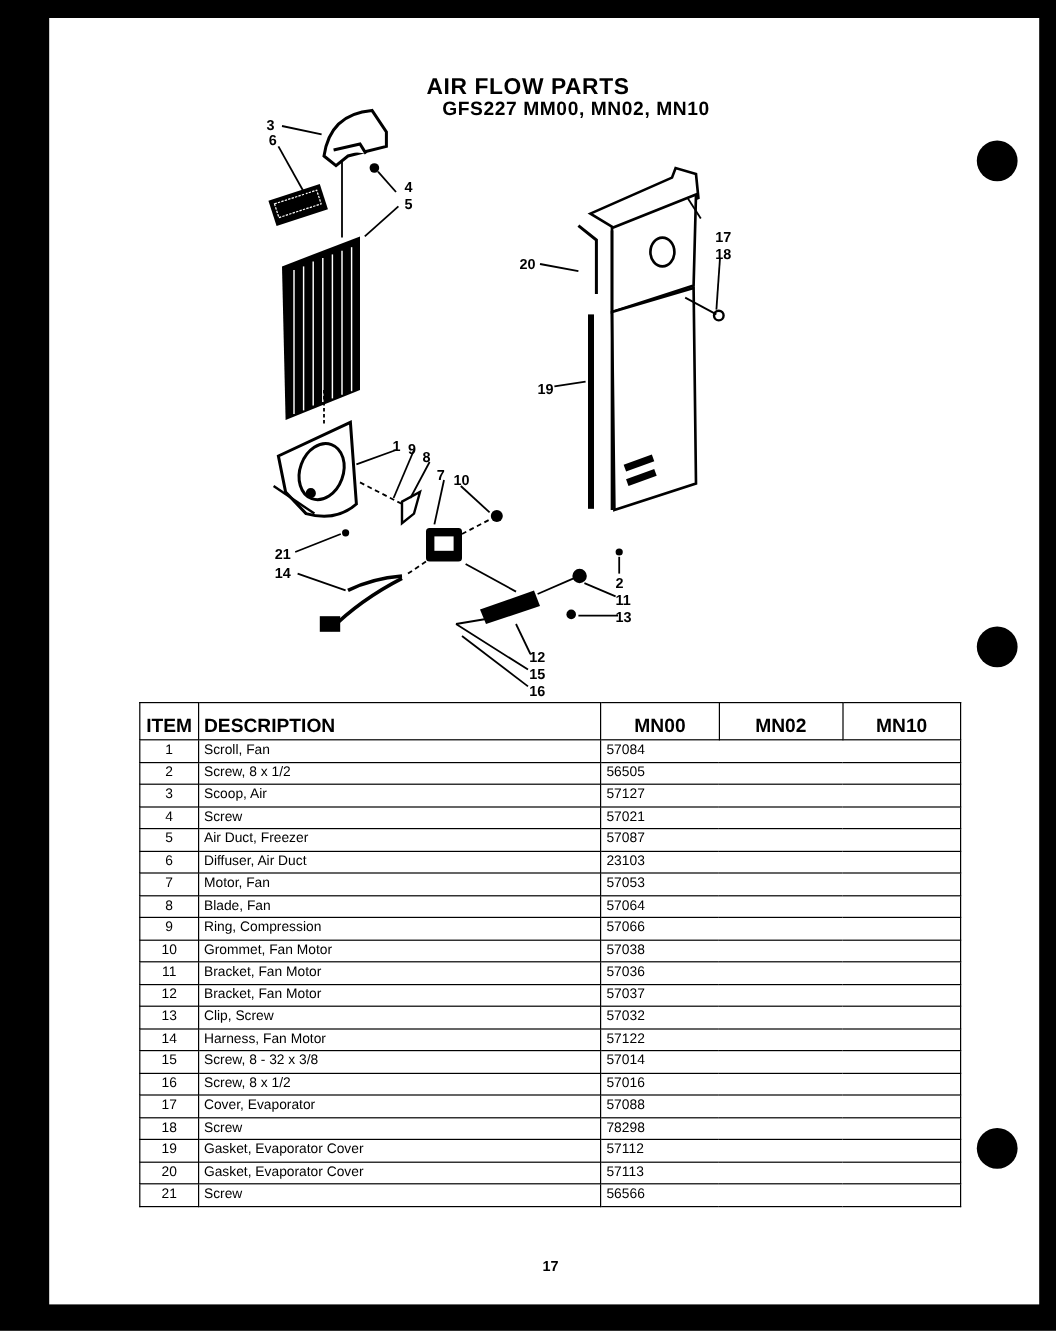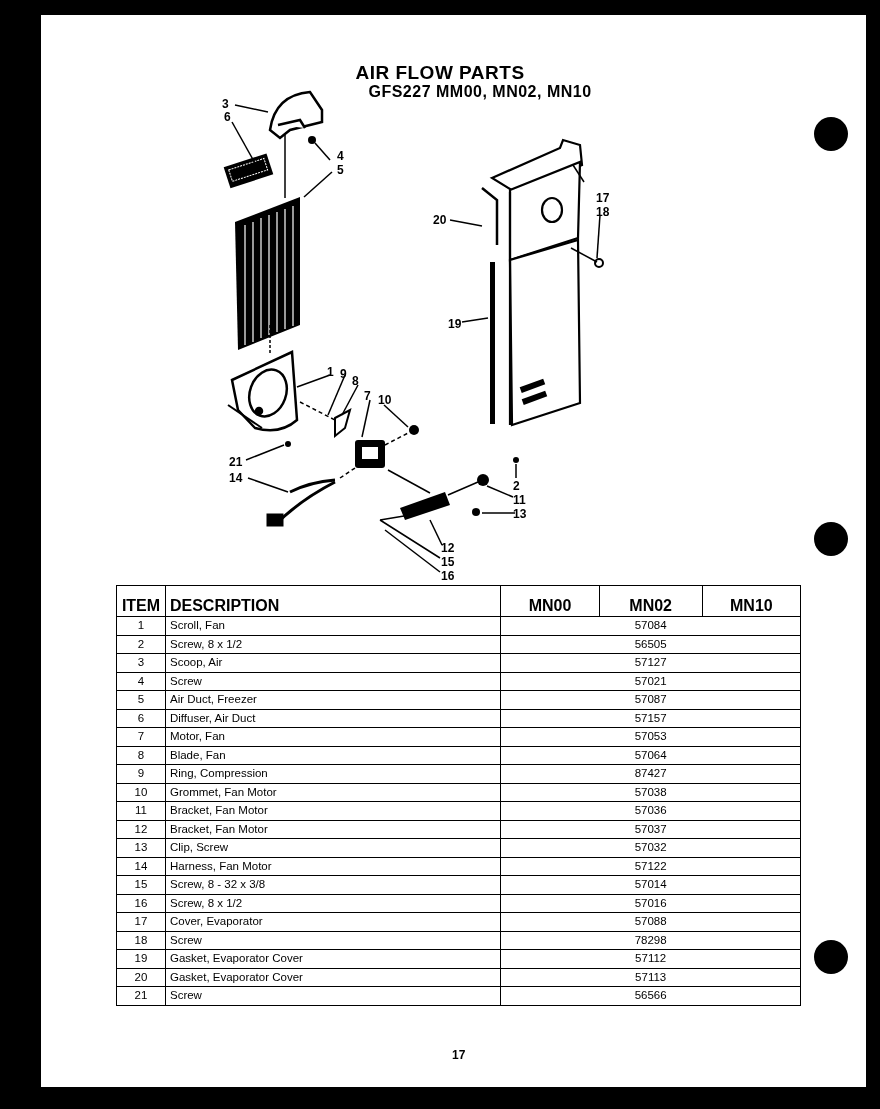--- a/index.html
+++ b/index.html
@@ -9,21 +9,21 @@
   .title{position:absolute;left:0;width:880px;text-align:center;font-weight:900;color:#000;letter-spacing:0.5px;}
   .title1{top:62px;font-size:19px;}
   .title2{top:83px;font-size:16px;left:40px;}
   .diagram{position:absolute;left:200px;top:90px;}
   table.parts{position:absolute;left:116px;top:585px;width:685px;border-collapse:collapse;font-size:11.5px;color:#000;}
   table.parts td, table.parts th{border:1.5px solid #000;padding:0 4px;height:17.5px;line-height:17px;}
   table.parts th{font-weight:900;font-size:16px;height:28px;vertical-align:bottom;padding-bottom:2px;}
   table.parts th.desc{text-align:left;}
   td.item{text-align:center;width:40px;}
   td.desc{width:330px;}
-  td.part{text-align:center;}
+  td.part{}
   th.mcol{width:90px;}
   th.mcol.mid{width:95px;}
   .pagenum{position:absolute;left:452px;top:1048px;font-size:12px;font-weight:900;}
   .callout{font-family:"Liberation Sans",sans-serif;font-weight:700;font-size:12px;fill:#000;}
 </style>
 </head>
 <body>
 
 <div class="page"></div>
 <div class="hole" style="left:814px;top:117px;"></div>
@@ -194,36 +194,36 @@
         <td class="part" colspan="3">57021</td>
       </tr>
       <tr>
         <td class="item">5</td>
         <td class="desc">Air Duct, Freezer</td>
         <td class="part" colspan="3">57087</td>
       </tr>
       <tr>
         <td class="item">6</td>
         <td class="desc">Diffuser, Air Duct</td>
-        <td class="part" colspan="3">57157</td>
+        <td class="part" colspan="3">23103</td>
       </tr>
       <tr>
         <td class="item">7</td>
         <td class="desc">Motor, Fan</td>
         <td class="part" colspan="3">57053</td>
       </tr>
       <tr>
         <td class="item">8</td>
         <td class="desc">Blade, Fan</td>
         <td class="part" colspan="3">57064</td>
       </tr>
       <tr>
         <td class="item">9</td>
         <td class="desc">Ring, Compression</td>
-        <td class="part" colspan="3">87427</td>
+        <td class="part" colspan="3">57066</td>
       </tr>
       <tr>
         <td class="item">10</td>
         <td class="desc">Grommet, Fan Motor</td>
         <td class="part" colspan="3">57038</td>
       </tr>
       <tr>
         <td class="item">11</td>
         <td class="desc">Bracket, Fan Motor</td>
         <td class="part" colspan="3">57036</td>

